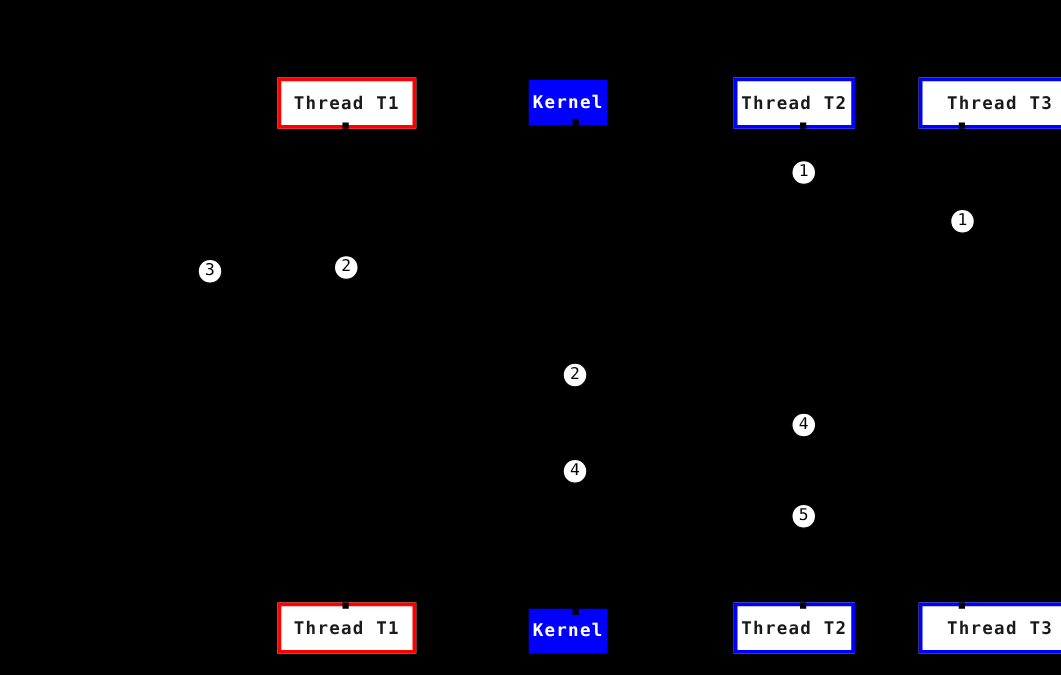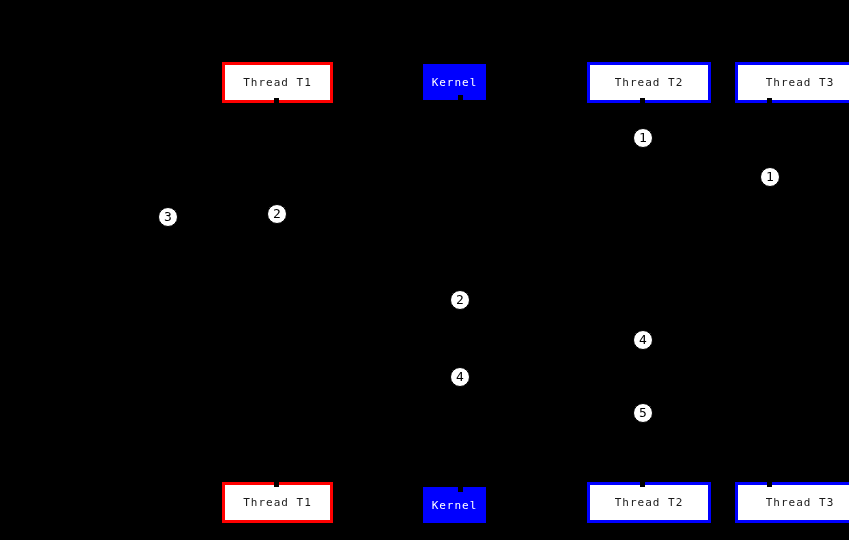--- a/index.html
+++ b/index.html
@@ -11,27 +11,28 @@
     background: #000000;
     overflow: hidden;
     font-family: "DejaVu Sans Mono", monospace;
   }
   .pbox {
     position: absolute;
     box-sizing: border-box;
     display: flex;
     align-items: center;
     justify-content: center;
-    font-size: 11px;
+    font-size: 14px;
     letter-spacing: 1px;
     white-space: nowrap;
+    font-weight: bold;
   }
   .p-t1     { left: 222px; width: 111px; background: #ffffff; border: 3px solid #ff0000; color: #1a1a1a; }
   .p-kernel { left: 423px; width: 63px;  background: #0000ff; border: none; color: #ffffff; }
-  .p-t2     { left: 587px; width: 124px; background: #ffffff; border: 3px solid #0000ff; color: #1a1a1a; }
+  .p-t2     { left: 587px; width: 97px; background: #ffffff; border: 3px solid #0000ff; color: #1a1a1a; }
   .p-t3     { left: 735px; width: 130px; background: #ffffff; border: 3px solid #0000ff; color: #1a1a1a; }
   .row-top    { top: 62px;  height: 41px; }
   .row-bottom { top: 482px; height: 41px; }
   .p-kernel.row-top    { top: 64px;  height: 36px; }
   .p-kernel.row-bottom { top: 487px; height: 36px; }
   .notch {
     position: absolute;
     width: 5px;
     height: 5px;
     background: #000000;

